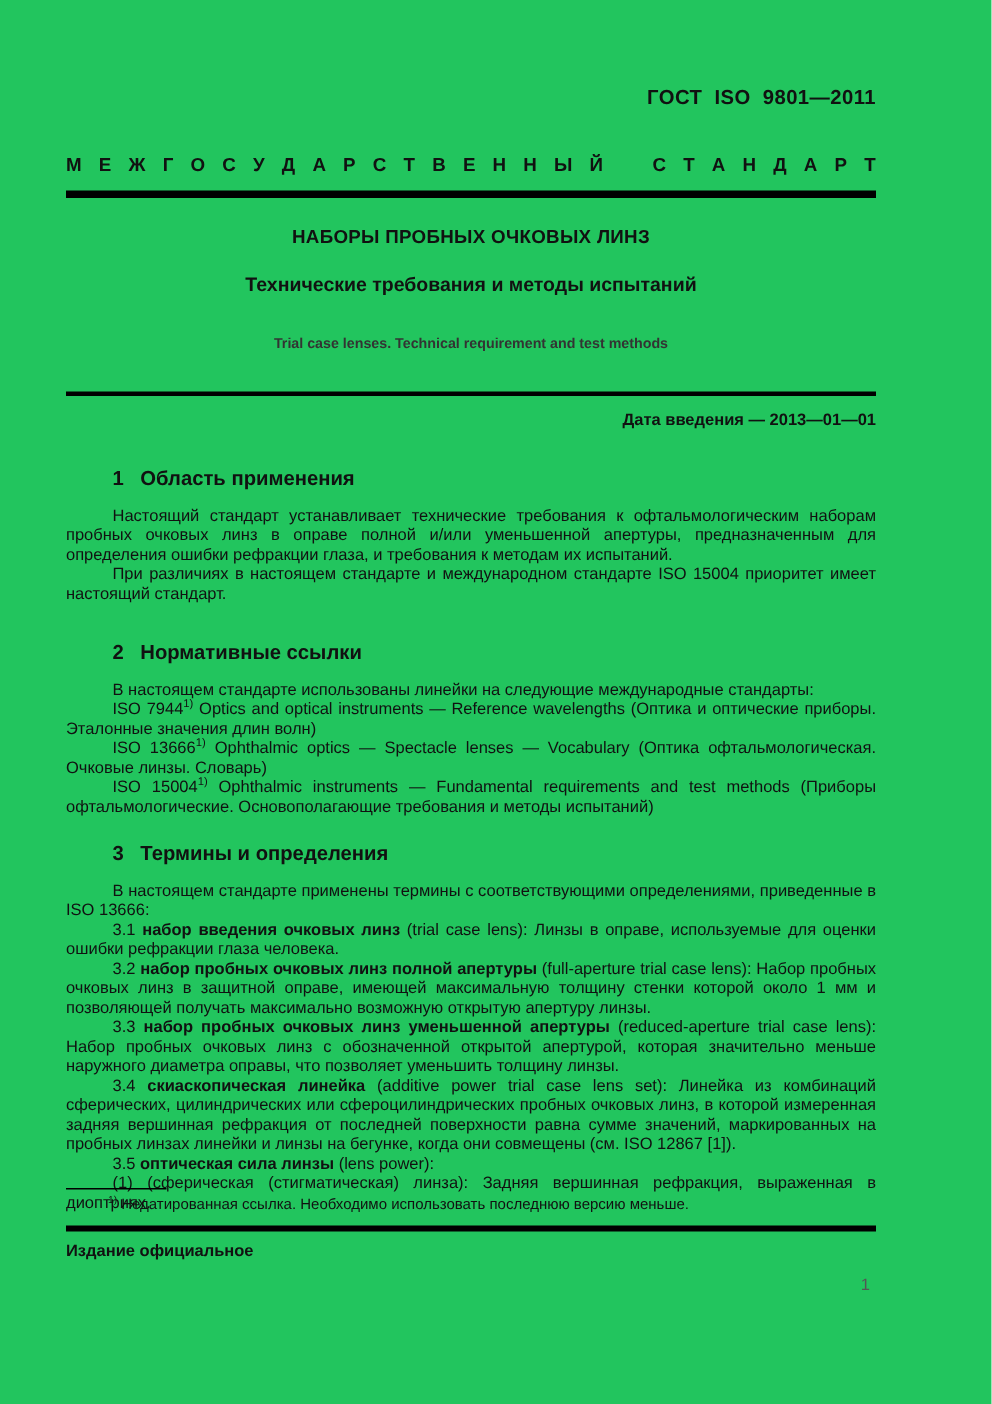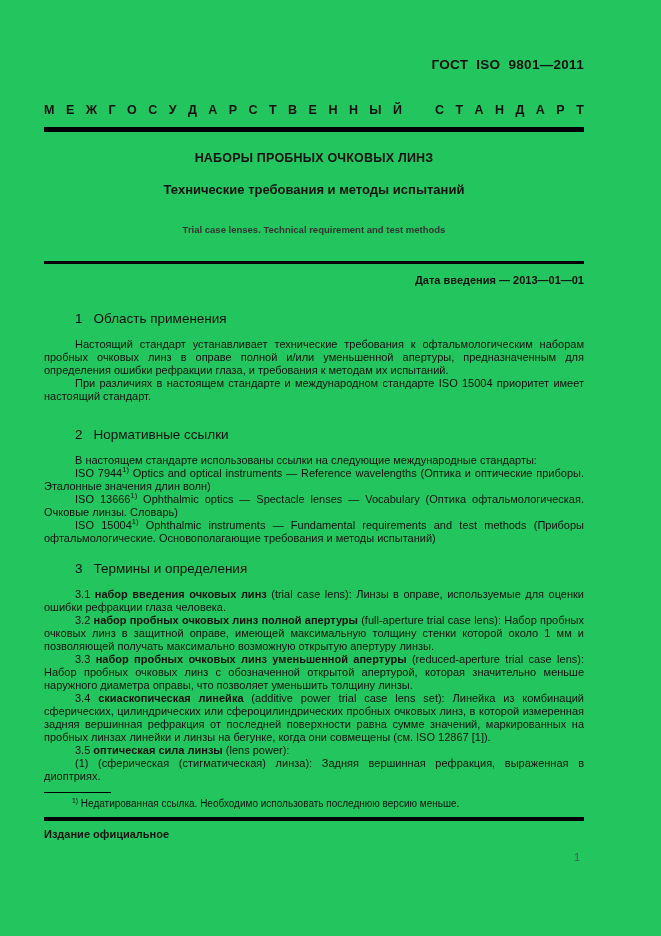--- a/index.html
+++ b/index.html
@@ -63,21 +63,21 @@
     text-align: right;
     font-weight: bold;
     font-size: 11px;
     line-height: 12px;
   }
 
   .sec-h {
     margin: 0;
     margin-top: 26px;
     padding-left: 31px;
-    font-weight: normal;
+    font-weight: bold;
     font-size: 13.5px;
     line-height: 14px;
   }
   .sec-h .sec-t { margin-left: 11px; }
   .sec-h2 { margin-top: 25px; }
   .sec-h3 { margin-top: 17px; }
 
   .paras { margin-top: 12px; }
   .para {
     margin: 0;
@@ -172,30 +172,31 @@
       <h2 class="sec-h"><span>1</span><span class="sec-t">Область применения</span></h2>
       <div class="paras">
           <p class="para"><span>Настоящий стандарт устанавливает технические требования к офтальмологическим наборам пробных очковых линз в оправе полной и/или уменьшенной апертуры, предназначенным для определения ошибки рефракции глаза, и требования к методам их испытаний.</span></p>
           <p class="para"><span>При различиях в настоящем стандарте и международном стандарте ISO 15004 приоритет имеет настоящий стандарт.</span></p>
         </div>
     </section>
 
     <section>
       <h2 class="sec-h sec-h2"><span>2</span><span class="sec-t">Нормативные ссылки</span></h2>
       <div class="paras">
-          <p class="para"><span>В настоящем стандарте использованы ссылки на следующие международные стандарты:</span></p>
+          <p class="para"><span>В настоящем стандарте использованы линейки на следующие международные стандарты:</span></p>
           <p class="para"><span>ISO 7944</span><sup>1)</sup><span> Optics and optical instruments — Reference wavelengths (Оптика и оптические приборы. Эталонные значения длин волн)</span></p>
           <p class="para"><span>ISO 13666</span><sup>1)</sup><span> Ophthalmic optics — Spectacle lenses — Vocabulary (Оптика офтальмологическая. Очковые линзы. Словарь)</span></p>
           <p class="para"><span>ISO 15004</span><sup>1)</sup><span> Ophthalmic instruments — Fundamental requirements and test methods (Приборы офтальмологические. Основополагающие требования и методы испытаний)</span></p>
         </div>
     </section>
 
     <section>
       <h2 class="sec-h sec-h3"><span>3</span><span class="sec-t">Термины и определения</span></h2>
       <div class="paras">
+          <p class="para"><span>В настоящем стандарте применены термины с соответствующими определениями, приведенные в ISO 13666:</span></p>
           <p class="para"><span>3.1 </span><span class="b">набор введения очковых линз</span><span> (trial case lens): Линзы в оправе, используемые для оценки ошибки рефракции глаза человека.</span></p>
           <p class="para"><span>3.2 </span><span class="b">набор пробных очковых линз полной апертуры</span><span> (full-aperture trial case lens): Набор пробных очковых линз в защитной оправе, имеющей максимальную толщину стенки которой около 1 мм и позволяющей получать максимально возможную открытую апертуру линзы.</span></p>
           <p class="para"><span>3.3 </span><span class="b">набор пробных очковых линз уменьшенной апертуры</span><span> (reduced-aperture trial case lens): Набор пробных очковых линз с обозначенной открытой апертурой, которая значительно меньше наружного диаметра оправы, что позволяет уменьшить толщину линзы.</span></p>
           <p class="para"><span>3.4 </span><span class="b">скиаскопическая линейка</span><span> (additive power trial case lens set): Линейка из комбинаций сферических, цилиндрических или сфероцилиндрических пробных очковых линз, в которой измеренная задняя вершинная рефракция от последней поверхности равна сумме значений, маркированных на пробных линзах линейки и линзы на бегунке, когда они совмещены (см. ISO 12867 [1]).</span></p>
           <p class="para"><span>3.5 </span><span class="b">оптическая сила линзы</span><span> (lens power):</span></p>
           <p class="para"><span>(1) (сферическая (стигматическая) линза): Задняя вершинная рефракция, выраженная в диоптриях.</span></p>
         </div>
     </section>
 
   </div>

